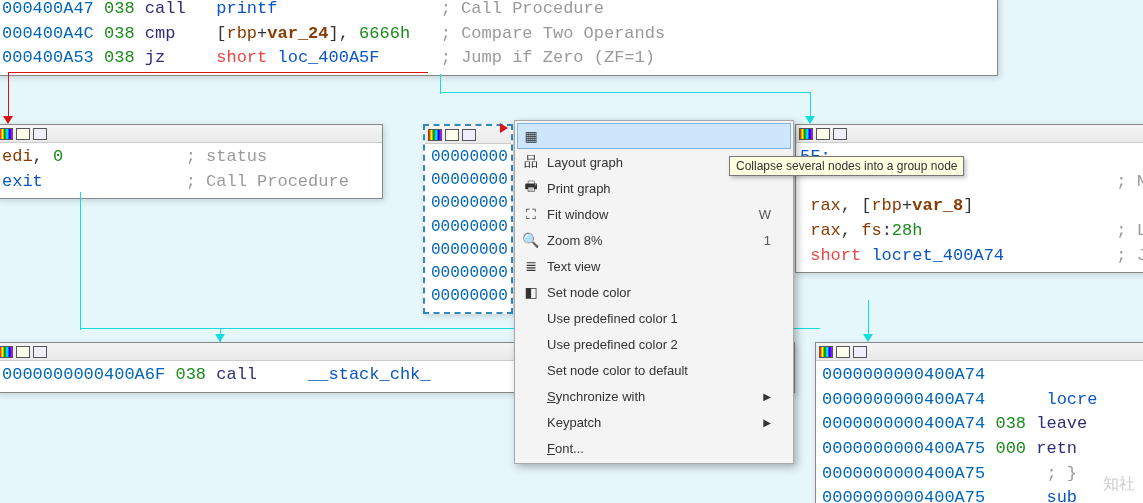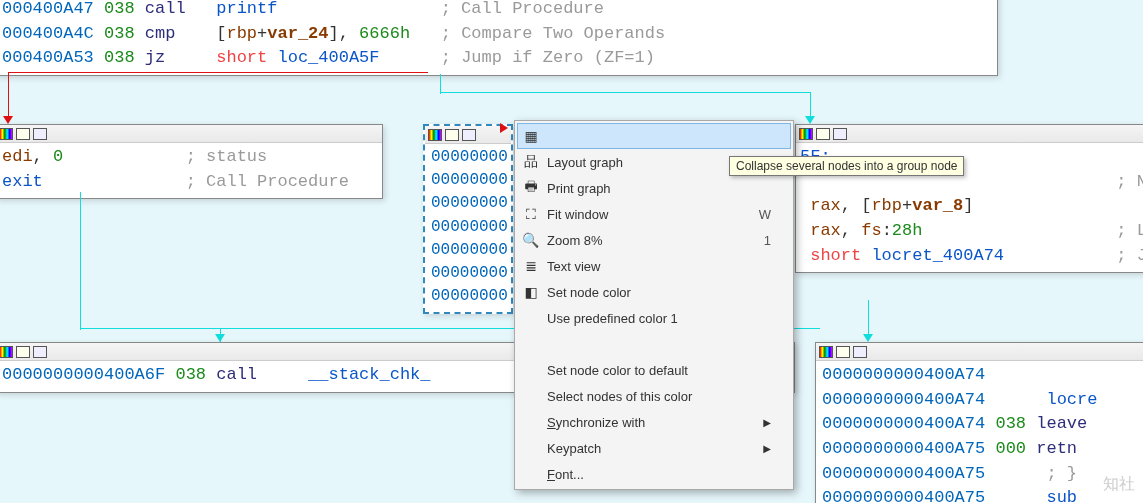--- a/index.html
+++ b/index.html
@@ -208,28 +208,25 @@
     <div class="ctxitem">
       <span class="ctxicon">◧</span>
       <span class="ctxlabel">Set node color</span>
     </div>
     <div class="ctxitem">
       <span class="ctxicon"></span>
       <span class="ctxlabel">Use predefined color 1</span>
     </div>
     <div class="ctxitem">
       <span class="ctxicon"></span>
+      <span class="ctxlabel">Use predefined color 2</span>
     </div>
     <div class="ctxitem">
       <span class="ctxicon"></span>
       <span class="ctxlabel">Set node color to default</span>
-    </div>
-    <div class="ctxitem">
-      <span class="ctxicon"></span>
-      <span class="ctxlabel">Select nodes of this color</span>
     </div>
     <div class="ctxitem">
       <span class="ctxicon"></span>
       <span class="ctxlabel"><u>S</u>ynchronize with</span>
       <span class="submenu-arrow">▶</span>
     </div>
     <div class="ctxitem">
       <span class="ctxicon"></span>
       <span class="ctxlabel">Keypatch</span>
       <span class="submenu-arrow">▶</span>

